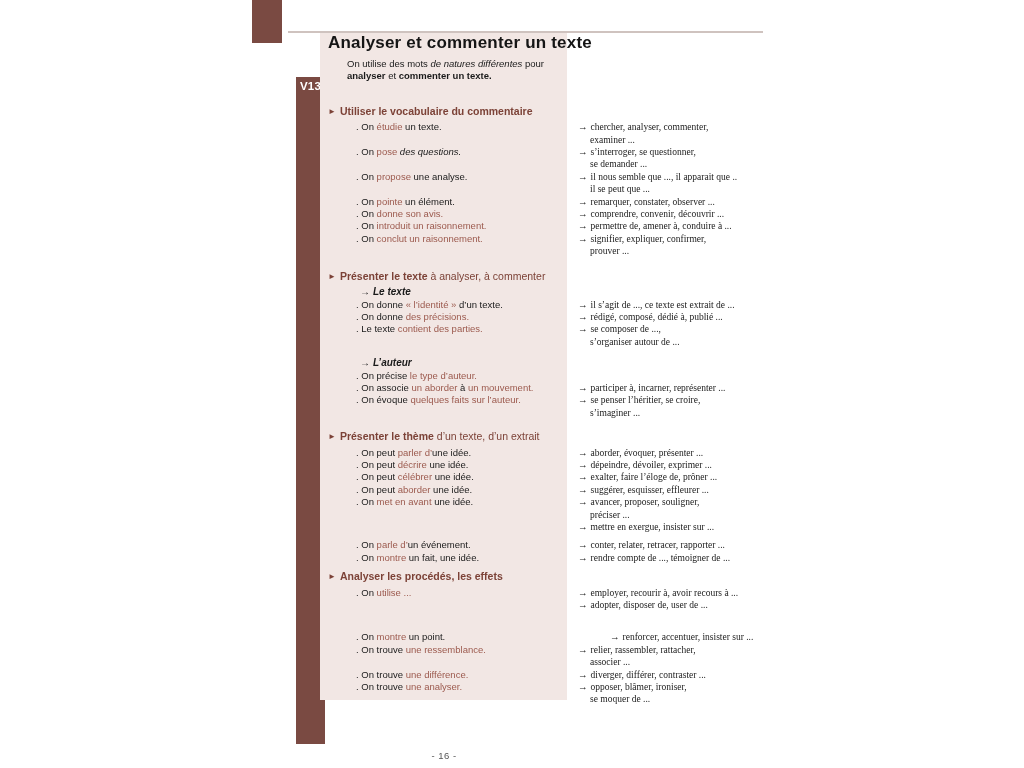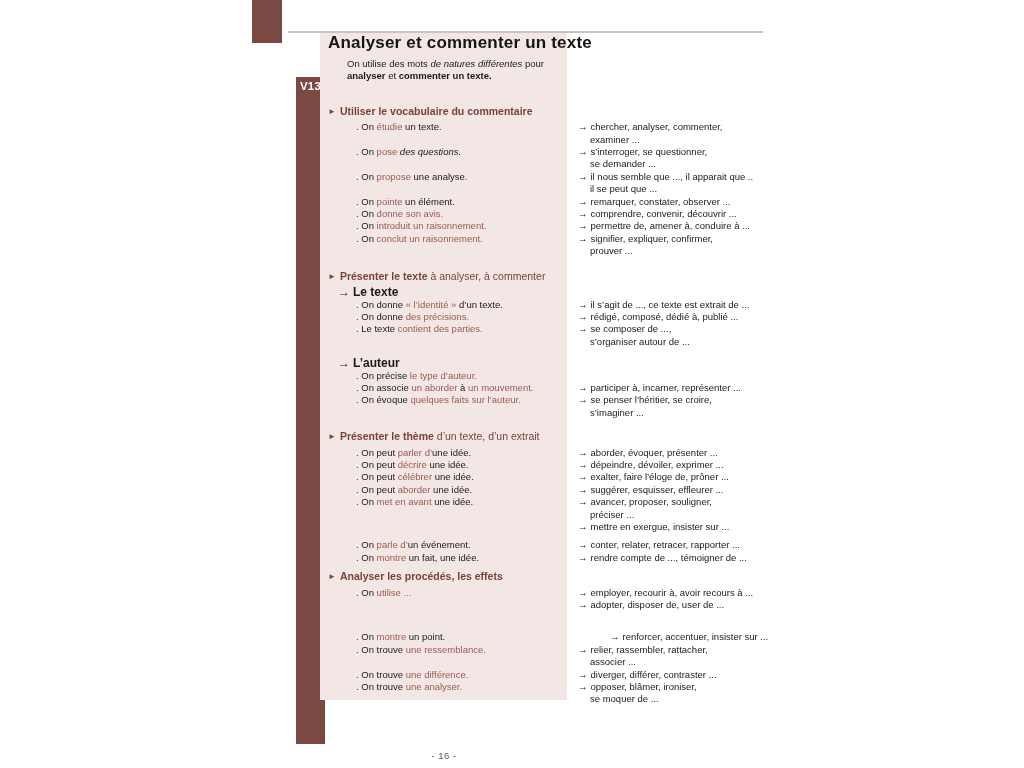--- a/index.html
+++ b/index.html
@@ -19,27 +19,27 @@
   .it{font-style:italic;}
   .bd{font-weight:bold;}
   .hl{color:var(--hl);}
   .sec-header{margin-left:8px;margin-bottom:3px;font-size:10.5px;line-height:12.4px;color:var(--header);font-weight:normal;white-space:nowrap;}
   .sec-header .bd{font-weight:bold;}
   .marker{font-size:8px;margin-right:4px;vertical-align:1px;}
   .sec-0{margin-top:22px;}
   .sec-1{margin-top:12px;}
   .sec-2{margin-top:11px;}
   .sec-3{margin-top:6px;}
-  .group-sub{margin-left:18px;font-size:12px;line-height:12.4px;font-weight:bold;color:#1a1a1a;white-space:nowrap;}
+  .group-sub{margin-left:40px;font-size:10px;line-height:12.4px;font-weight:bold;color:#1a1a1a;white-space:nowrap;font-style:italic;}
   .grp-1 .group-sub{margin-top:9px;}
   .sub-arrow{margin-right:3px;}
   .row{display:flex;align-items:flex-start;font-size:9.5px;line-height:12.4px;}
   .row .left{margin-left:36px;width:211px;flex:none;white-space:nowrap;}
   .row .right{margin-left:11px;flex:none;white-space:nowrap;}
-  .right .line{white-space:nowrap;}
+  .right .line{white-space:nowrap;font-family:Liberation Serif, serif;}
   .right .line.wrap{padding-left:12px;}
   .arr{margin-right:3px;}
   .sec-2 .r5{margin-top:6px;}
   .sec-3 .r1{margin-top:20px;gap:32px;}
   .pagenum{position:absolute;left:0;top:750px;width:888px;text-align:center;font-size:9.5px;color:#555555;letter-spacing:0.5px;}
 </style>
 </head>
 <body>
 
 <div class="topbox"></div>

